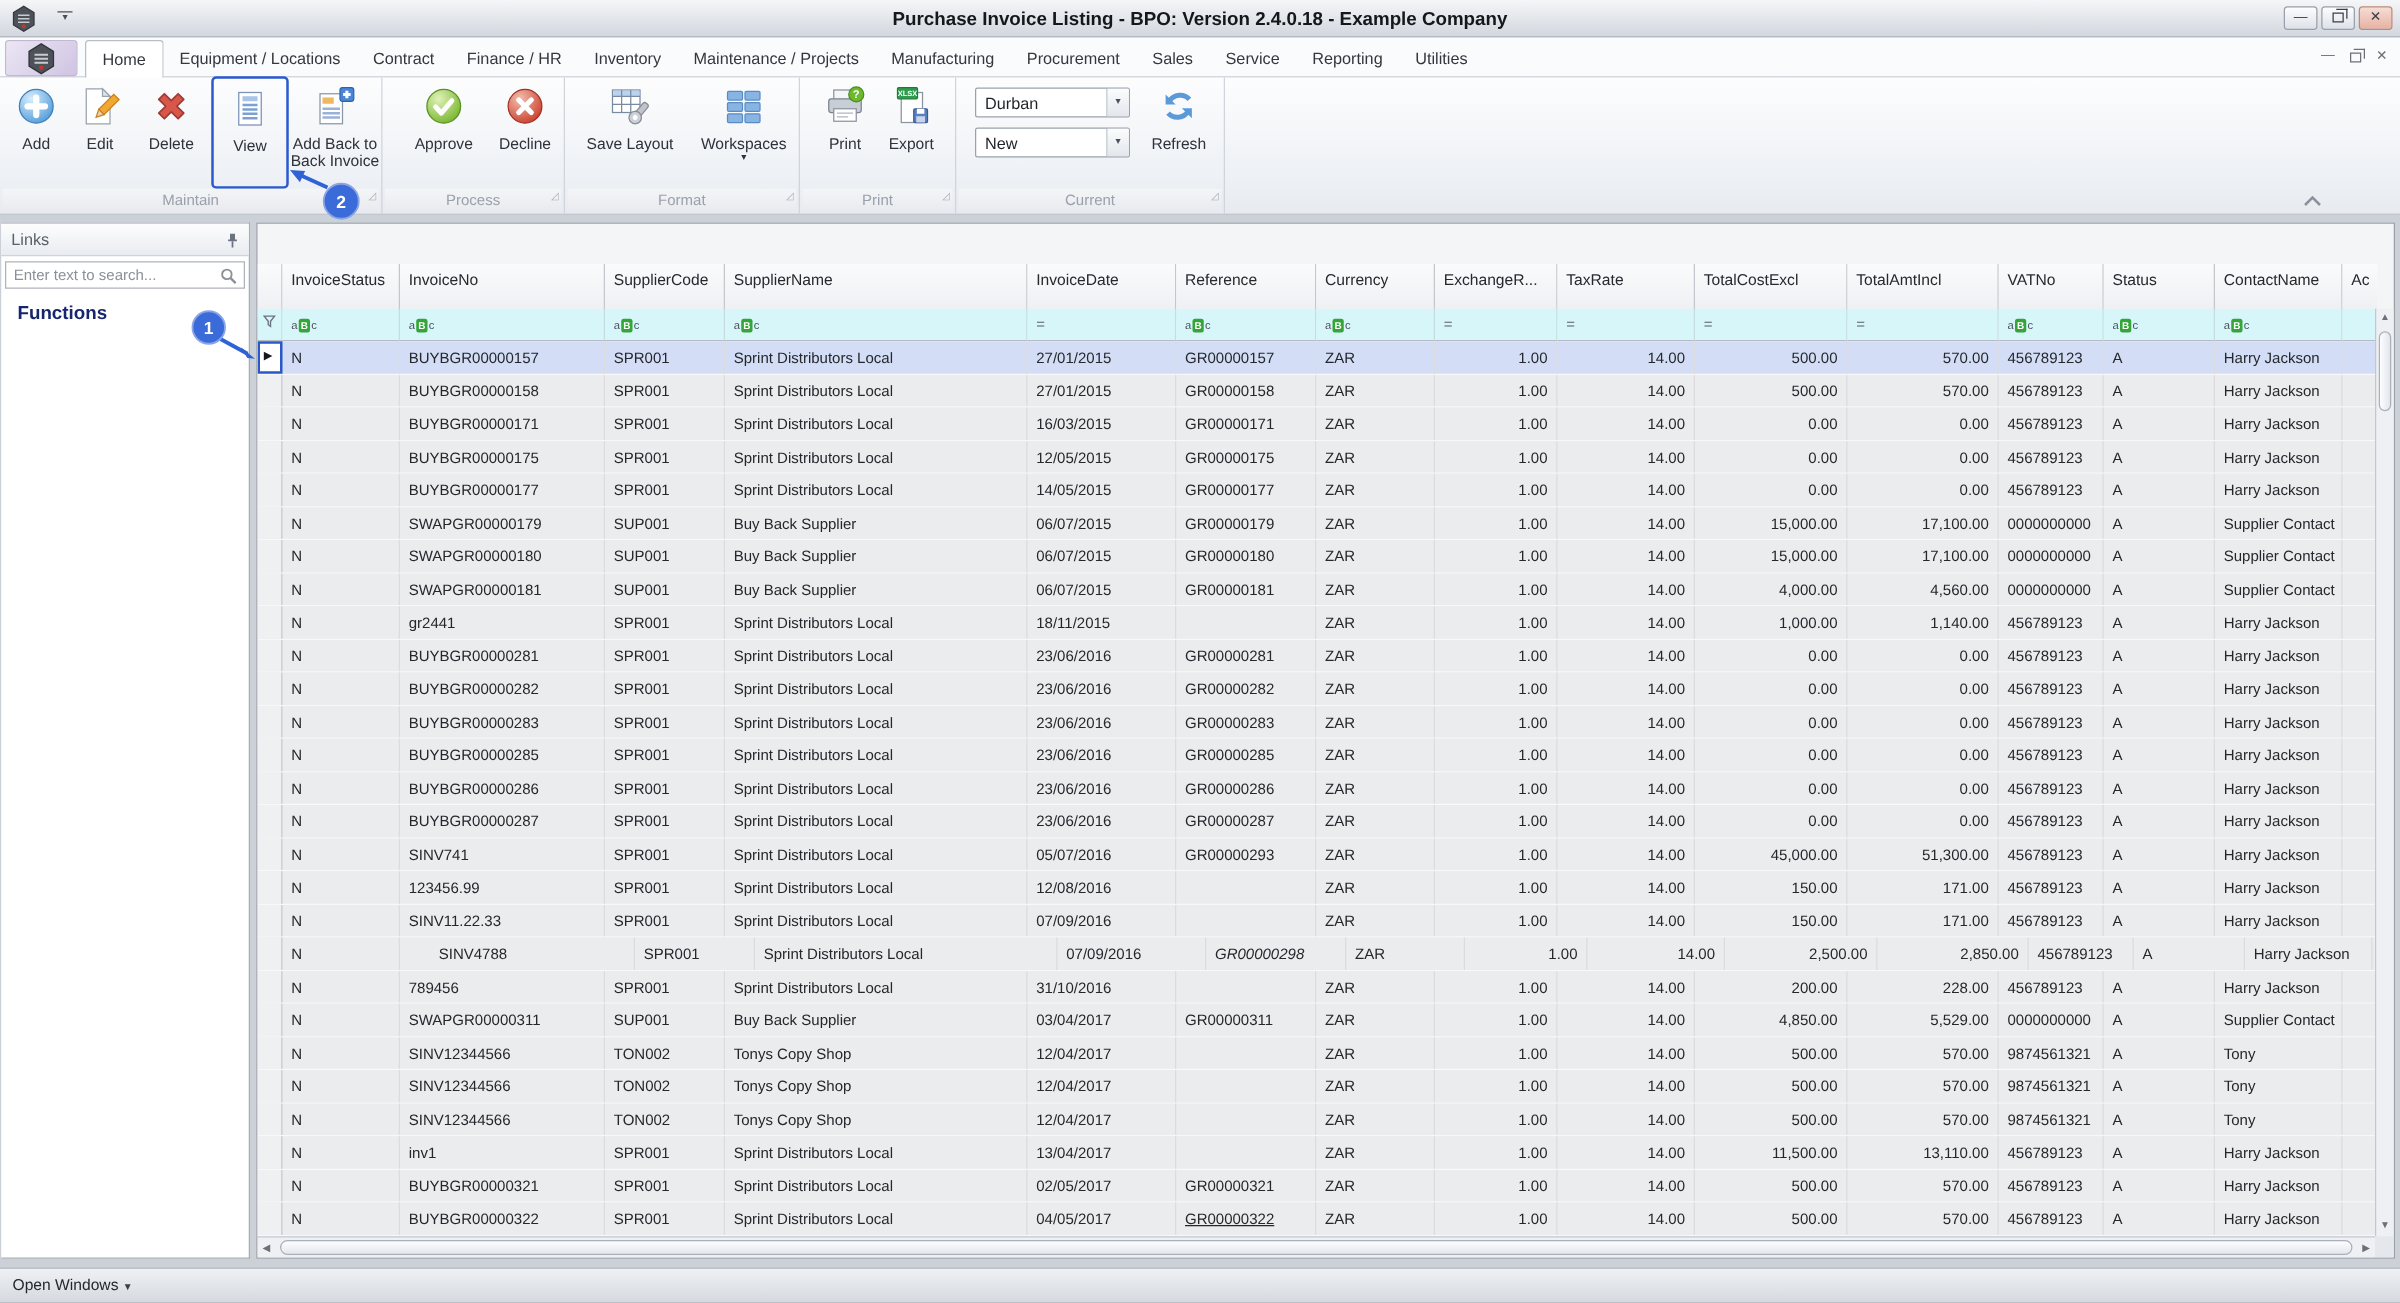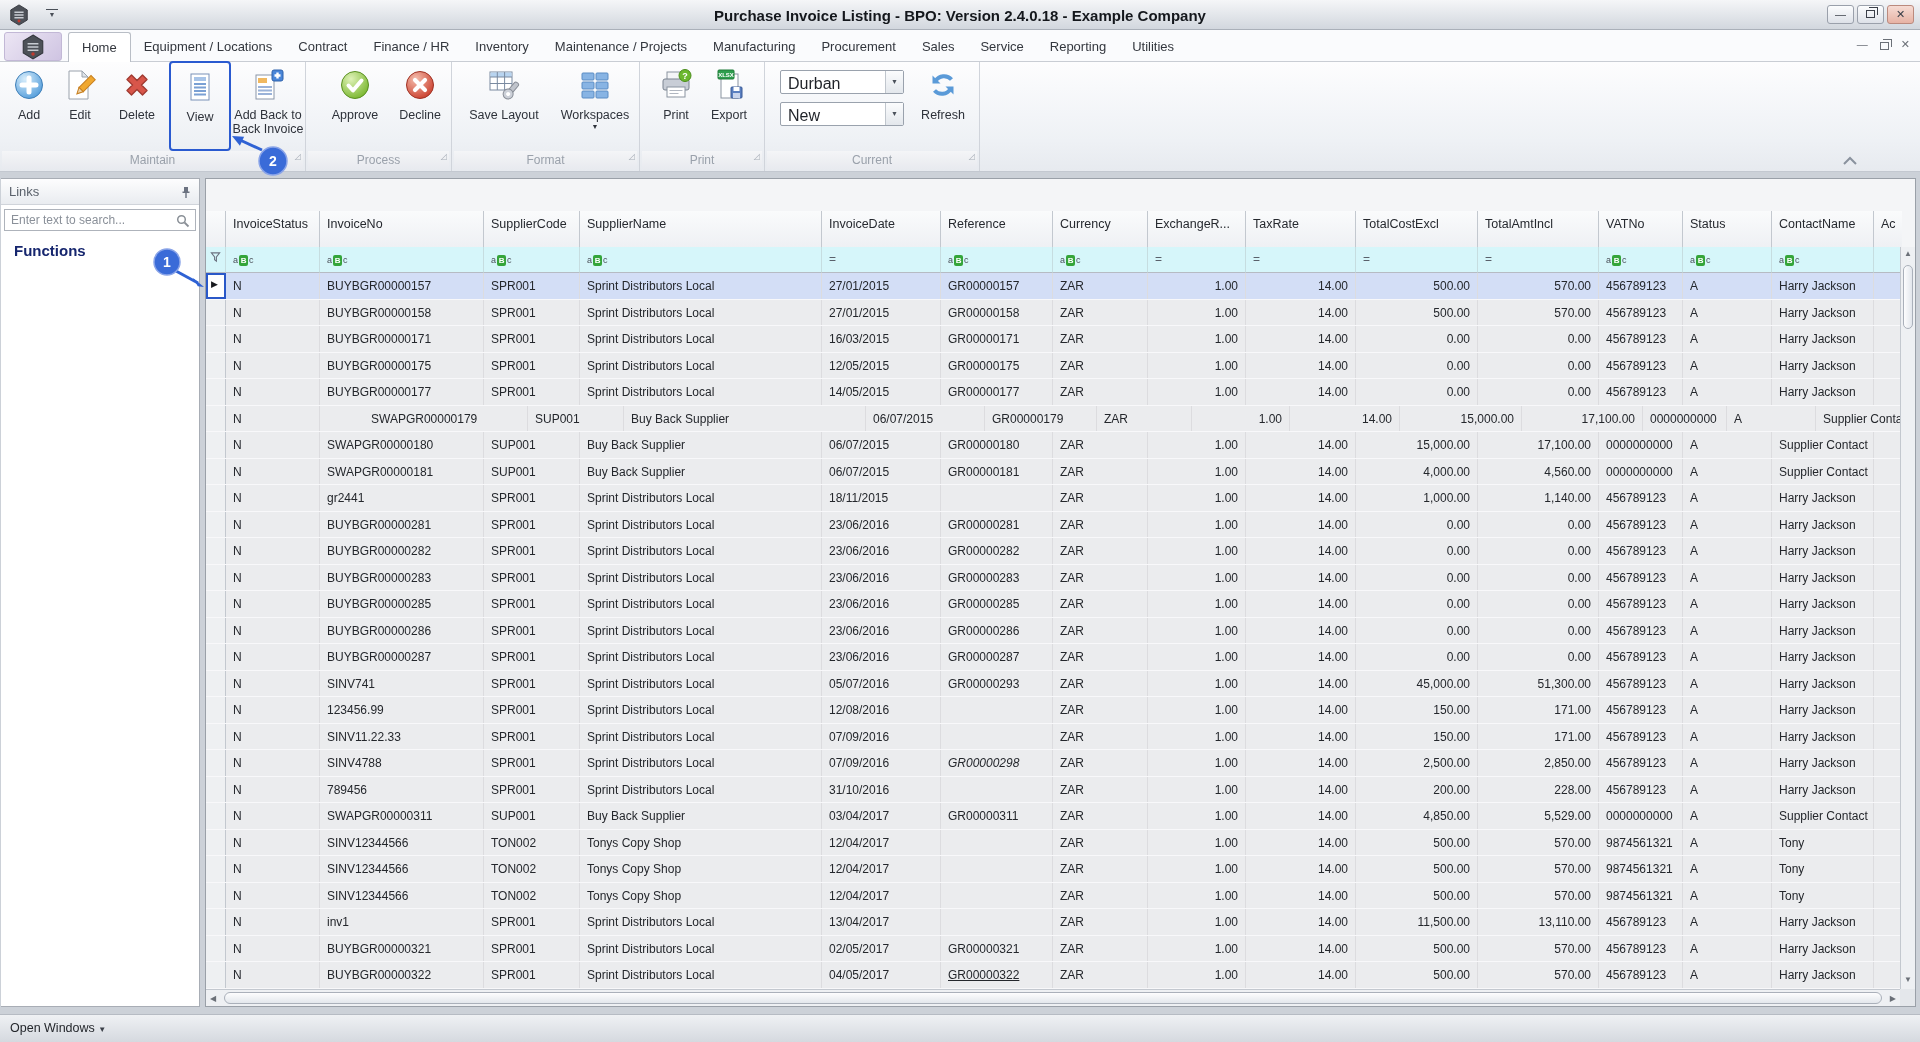--- a/index.html
+++ b/index.html
@@ -31,21 +31,21 @@
   .ribbon{position:absolute;left:0;top:62px;width:1920px;height:110px;background:linear-gradient(#fdfdfe,#eef1f5 72%,#e7eaef);border-bottom:1px solid #c3c8d0}
   .rgroup{position:absolute;top:0;height:109px;border-right:1px solid #d0d4db}
   .caption{position:absolute;left:2px;right:2px;bottom:2px;height:18px;line-height:18px;text-align:center;color:#9aa1ab;font-size:12px;background:linear-gradient(#f4f5f7,#e8eaef)}
   .launcher{position:absolute;right:2px;bottom:3px;font-size:8px;color:#a8aeb8}
   .rbtn{position:absolute;top:3px;text-align:center;font-size:12.5px;color:#2e323a;line-height:1.15}
   .ric{height:40px;display:flex;align-items:center;justify-content:center;margin-bottom:3px}
   .icon34{width:34px;height:34px}
   .viewbtn{top:1px;height:86px;outline:2px solid #2a5ad0;outline-offset:0;border-radius:2px;padding-top:4px}
   .wsarrow{font-size:7px;color:#2e323a;margin-top:1px}
   .dd{position:absolute;width:124px;height:24px;background:#fff;border:1px solid #9aa2ad;border-radius:2px}
-  .dd .val{position:absolute;left:7px;top:4px;font-size:16px;color:#1f2228}
+  .dd .val{position:absolute;left:7px;top:4px;font-size:13px;color:#1f2228}
   .dd .ddbtn{position:absolute;right:0;top:0;width:18px;height:22px;border-left:1px solid #c0c6cd;background:linear-gradient(#fbfcfd,#e3e7ec);text-align:center;font-size:7px;line-height:22px;color:#4a505a}
   .collapse{position:absolute;right:62px;bottom:6px;color:#8a929e}
 
   
   .sidebar{position:absolute;left:1px;top:178px;width:199px;height:829px;background:#fff;border:1px solid #a8adb5;border-left:none}
   .links-hdr{position:relative;height:26px;background:linear-gradient(#fdfdfe,#e9ecf0);border-bottom:1px solid #d0d4da;line-height:25px;padding-left:8px;color:#5a616b;font-size:13px}
   .pin{position:absolute;right:7px;top:7px}
   .searchbox{position:absolute;left:3px;right:3px;top:30px;height:22px;background:#fff;border:1px solid #aeb3bb}
   .searchbox .ph{color:#8a9099;line-height:20px;padding-left:6px;font-size:12px;white-space:nowrap;overflow:hidden}
   .mag{position:absolute;right:5px;top:4px}
@@ -522,21 +522,21 @@
           <div class="gcell num" style="width: 122px;">0.00</div>
           <div class="gcell num" style="width: 121px;">0.00</div>
           <div class="gcell" style="width: 84px;">456789123</div>
           <div class="gcell" style="width: 89px;">A</div>
           <div class="gcell" style="width: 102px;">Harry Jackson</div>
           <div class="gcell" style="width: 40px;"></div>
         </div>
         <div class="grow">
           <div class="icell"></div>
           <div class="gcell" style="width: 94px;">N</div>
-          <div class="gcell" style="width: 164px; margin-left: 44px;">SWAPGR00000179</div>
+          <div class="gcell" style="width: 164px;">SWAPGR00000179</div>
           <div class="gcell" style="width: 96px;">SUP001</div>
           <div class="gcell" style="width: 242px;">Buy Back Supplier</div>
           <div class="gcell" style="width: 119px;">06/07/2015</div>
           <div class="gcell" style="width: 112px;">GR00000179</div>
           <div class="gcell" style="width: 95px;">ZAR</div>
           <div class="gcell num" style="width: 98px;">1.00</div>
           <div class="gcell num" style="width: 110px;">14.00</div>
           <div class="gcell num" style="width: 122px;">15,000.00</div>
           <div class="gcell num" style="width: 121px;">17,100.00</div>
           <div class="gcell" style="width: 84px;">0000000000</div>
@@ -756,21 +756,21 @@
           <div class="gcell num" style="width: 122px;">150.00</div>
           <div class="gcell num" style="width: 121px;">171.00</div>
           <div class="gcell" style="width: 84px;">456789123</div>
           <div class="gcell" style="width: 89px;">A</div>
           <div class="gcell" style="width: 102px;">Harry Jackson</div>
           <div class="gcell" style="width: 40px;"></div>
         </div>
         <div class="grow">
           <div class="icell"></div>
           <div class="gcell" style="width: 94px;">N</div>
-          <div class="gcell" style="width: 164px;">SINV4788</div>
+          <div class="gcell" style="width: 164px; margin-left: 24px;">SINV4788</div>
           <div class="gcell" style="width: 96px;">SPR001</div>
           <div class="gcell" style="width: 242px;">Sprint Distributors Local</div>
           <div class="gcell" style="width: 119px;">07/09/2016</div>
           <div class="gcell" style="width: 112px; font-style: italic;">GR00000298</div>
           <div class="gcell" style="width: 95px;">ZAR</div>
           <div class="gcell num" style="width: 98px;">1.00</div>
           <div class="gcell num" style="width: 110px;">14.00</div>
           <div class="gcell num" style="width: 122px;">2,500.00</div>
           <div class="gcell num" style="width: 121px;">2,850.00</div>
           <div class="gcell" style="width: 84px;">456789123</div>

